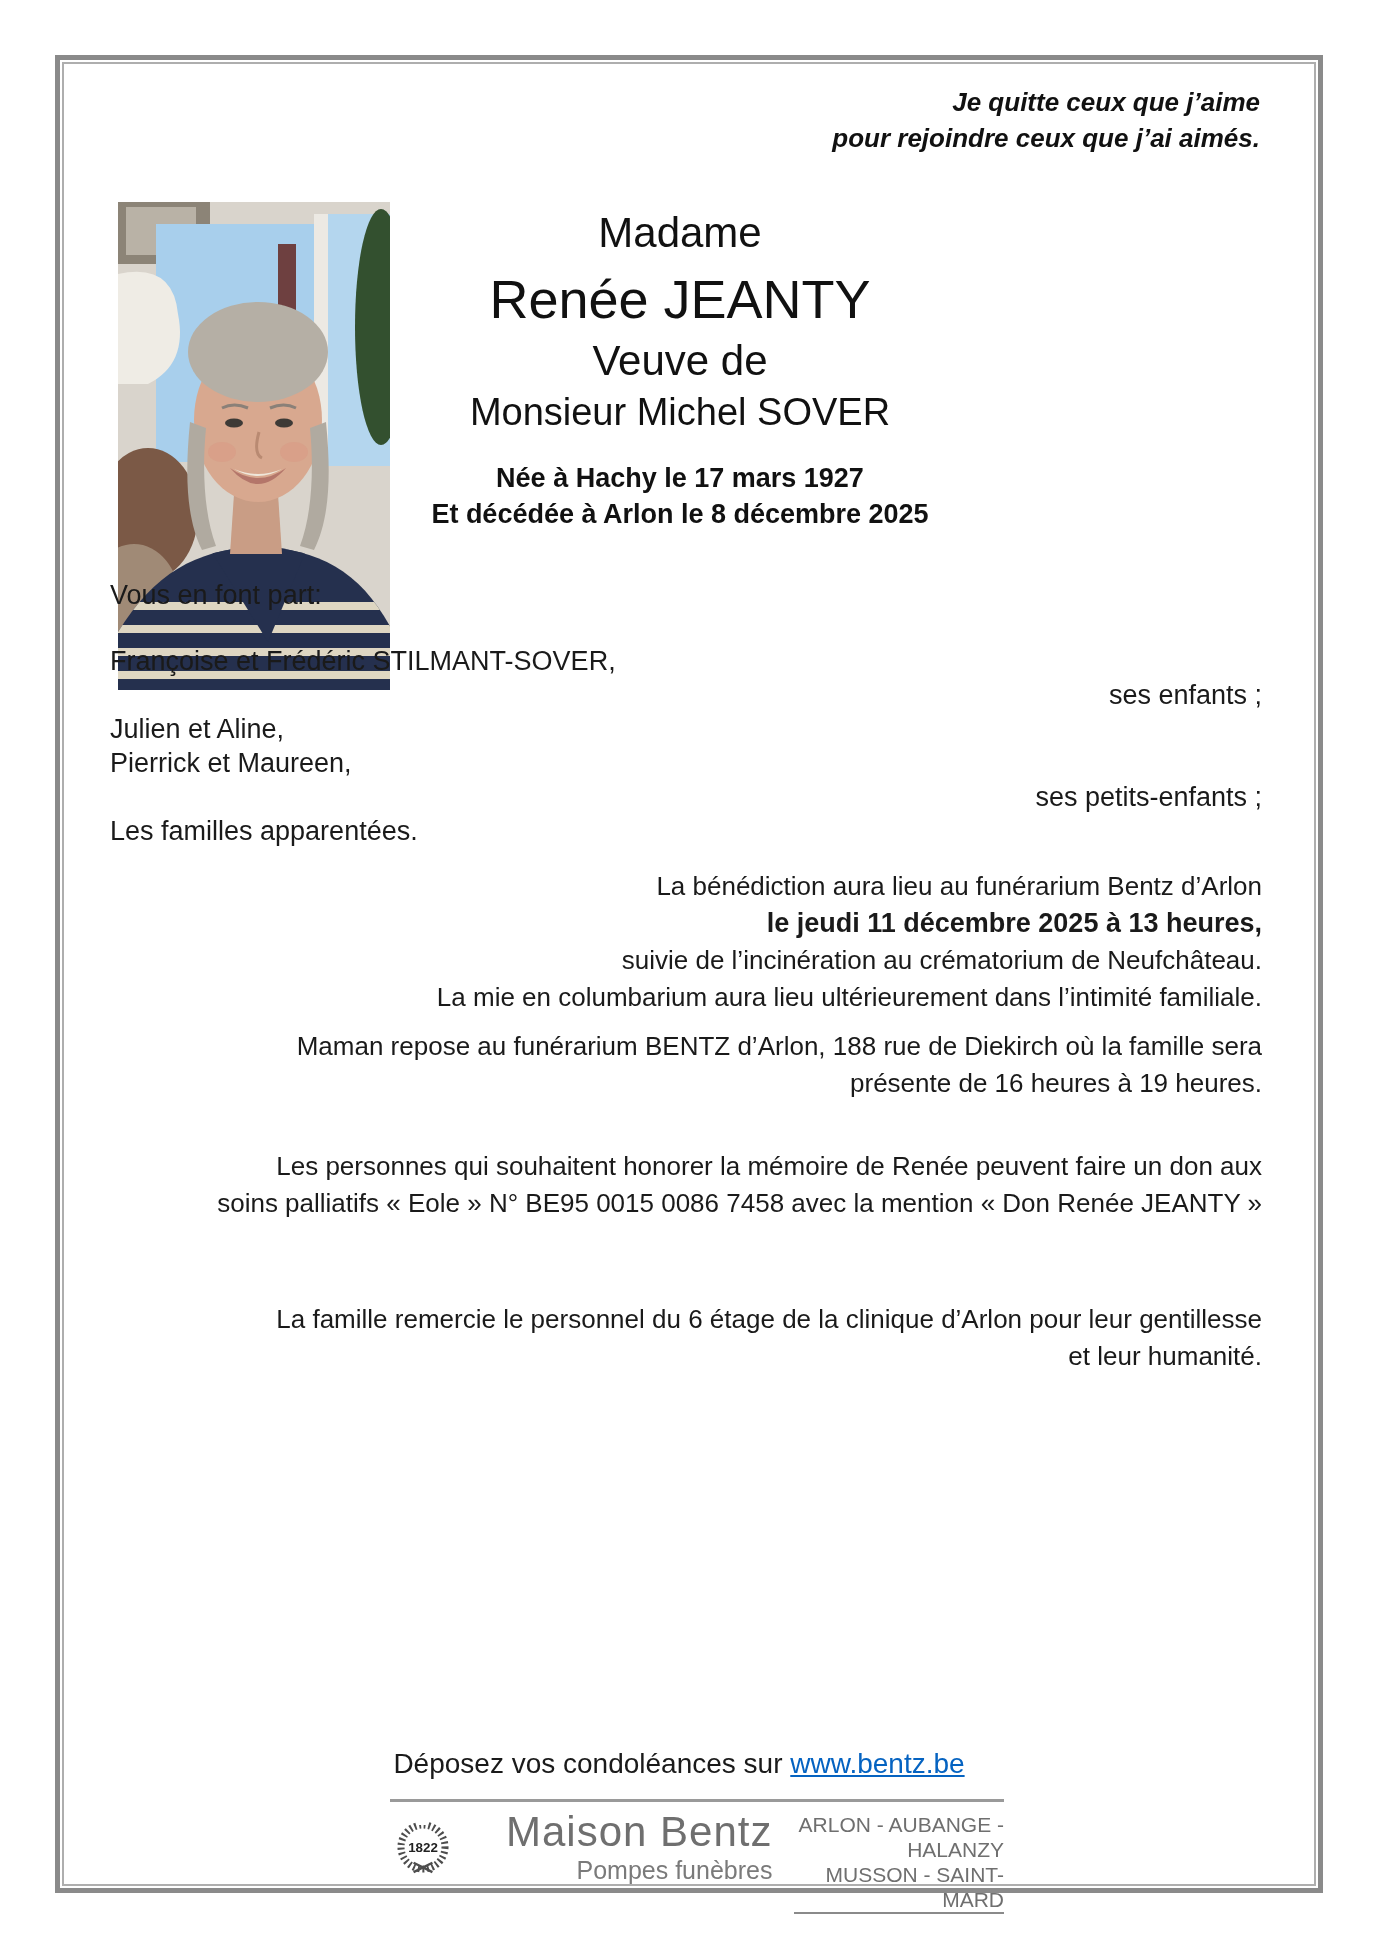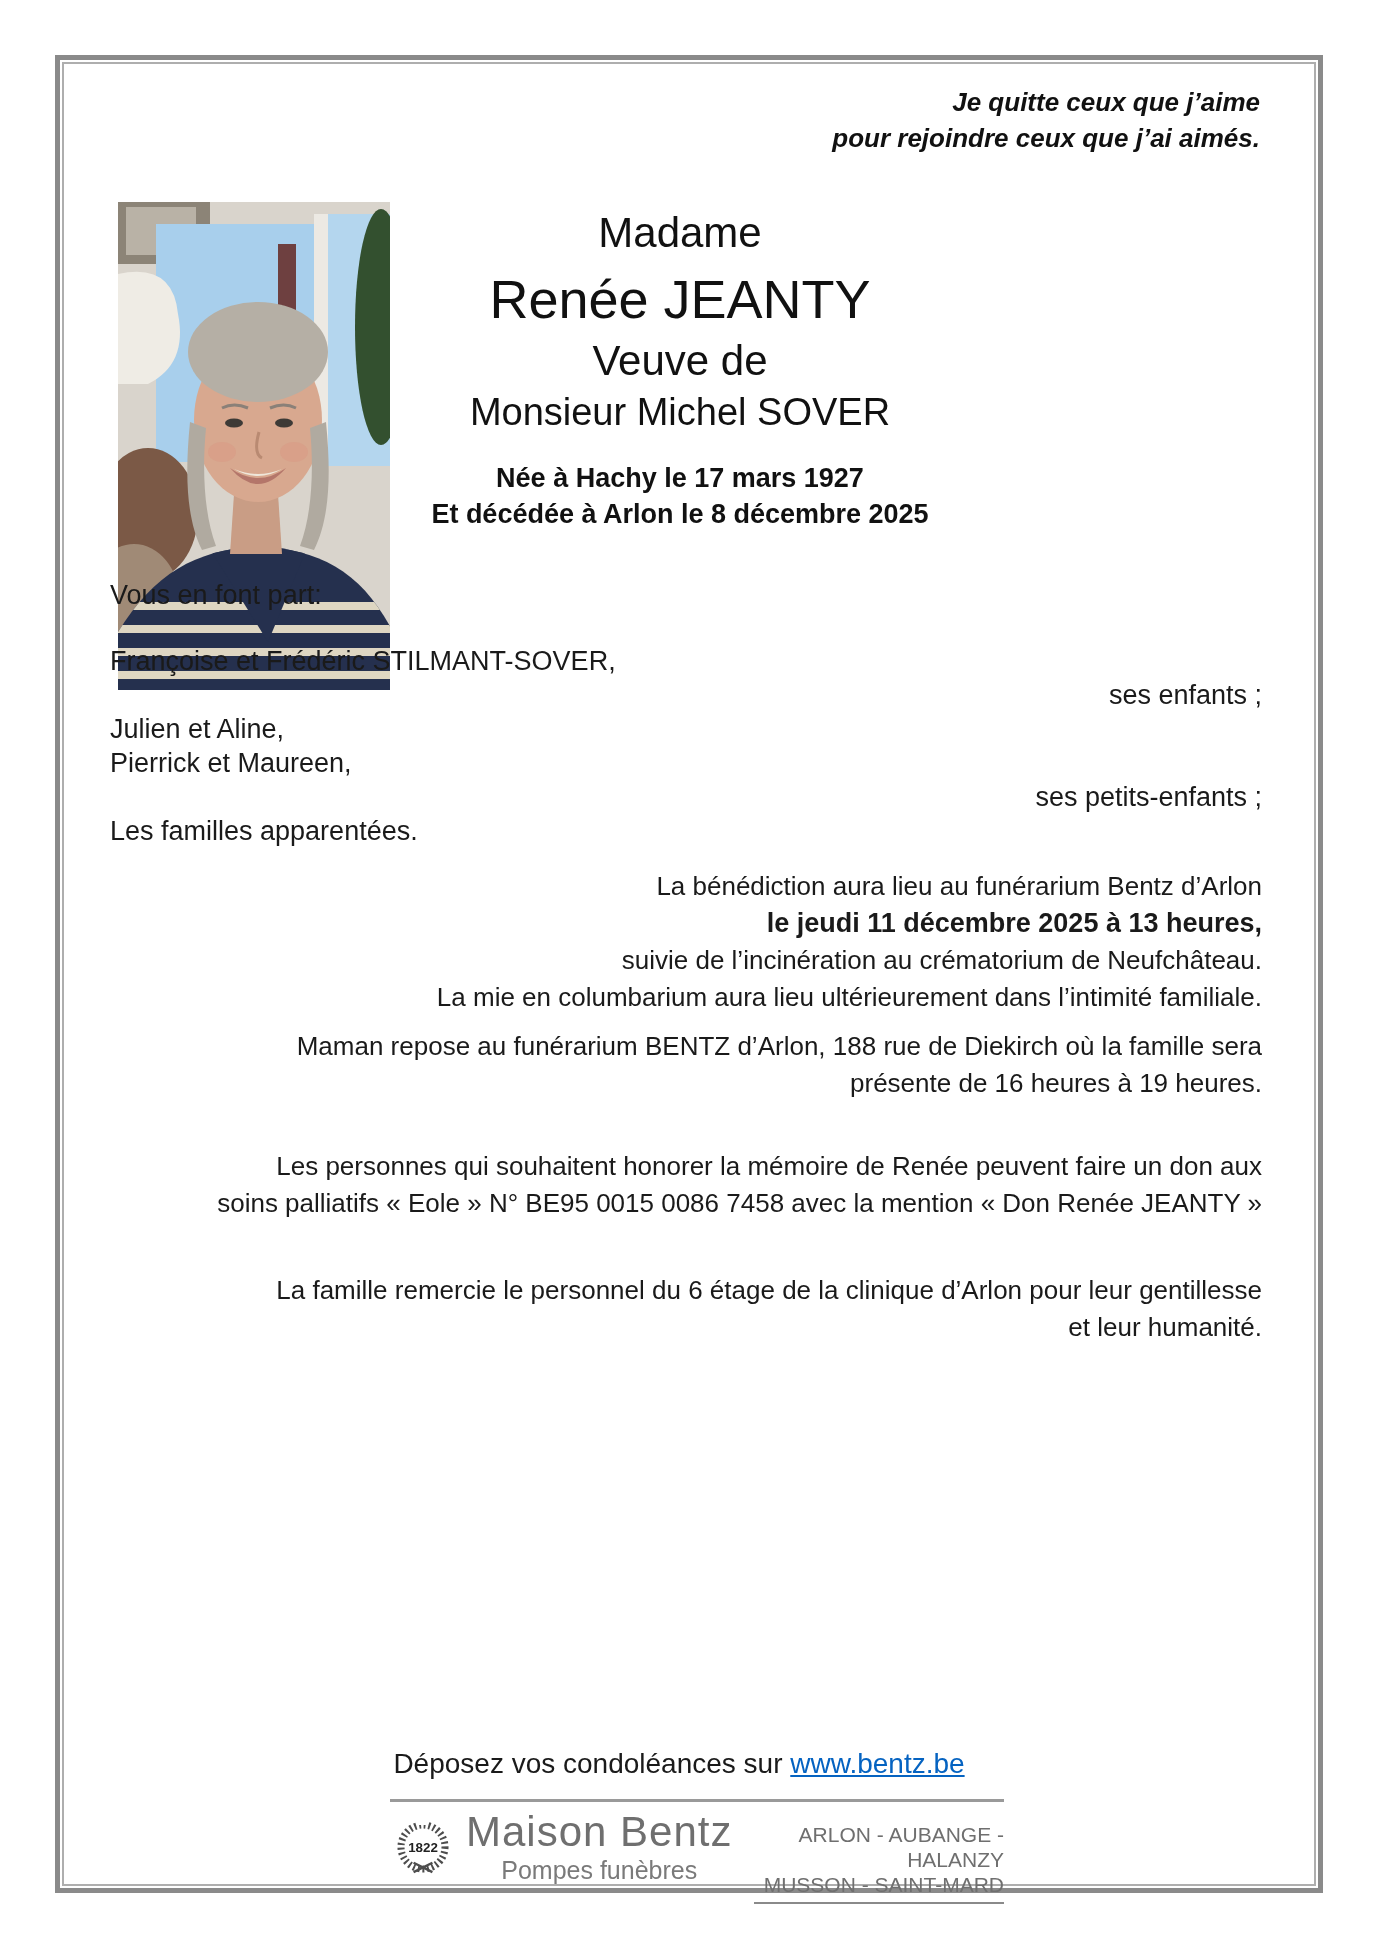--- a/index.html
+++ b/index.html
@@ -23,34 +23,34 @@
   .dates{margin-top:22px;font-size:27px;line-height:36px;font-weight:bold;color:#111;}
 
   .announcement{position:absolute;left:110px;top:578px;width:1152px;font-size:27px;line-height:34px;}
   .announcement .intro{margin-bottom:32px;}
   .announcement .right-label{text-align:right;}
 
   .para{position:absolute;left:98px;width:1164px;text-align:right;font-size:26px;line-height:37px;white-space:nowrap;}
   .ceremony{top:868px;}
   .repose{top:1011px;margin-top:17px;}
   .donation{top:1148px;}
-  .thanks{top:1272px;}
+  .thanks{top:1301px;}
   .bold{font-weight:bold;font-size:27px;}
 
   .condolences{position:absolute;left:97px;top:1746px;width:1164px;text-align:center;font-size:28px;line-height:36px;}
   .condolences a{color:#0563c1;text-decoration:underline;cursor:pointer;}
 
   .footer-rule{position:absolute;left:390px;top:1799px;width:614px;height:3px;background:#9a9a9a;}
   .footer-logo{position:absolute;left:390px;top:1806px;width:614px;height:82px;display:flex;align-items:center;}
   .wreath{flex:0 0 auto;margin-right:10px;}
-  .brand-col{flex:0 0 auto;text-align:center;color:#6f6f6f;margin-right:22px;}
+  .brand-col{flex:0 0 auto;text-align:right;color:#6f6f6f;margin-right:22px;margin-left:40px;}
   .brand-name{font-size:42px;line-height:44px;letter-spacing:1px;}
   .brand-sub{font-size:25px;line-height:28px;margin-top:2px;color:#7a7a7a;}
   .cities-col{flex:1 1 auto;text-align:right;}
-  .cities{font-size:21px;line-height:25px;color:#6f6f6f;border-bottom:2px solid #8a8a8a;padding-bottom:5px;margin-top:31px;}
+  .cities{font-size:21px;line-height:25px;color:#6f6f6f;border-bottom:2px solid #8a8a8a;margin-top:31px;}
   .phone{font-size:23px;line-height:28px;font-weight:bold;color:#111;margin-top:4px;}
 </style>
 </head>
 <body>
 
 <div>
 
   <div class="frame">
     <div class="frame-inner"></div>
   </div>

